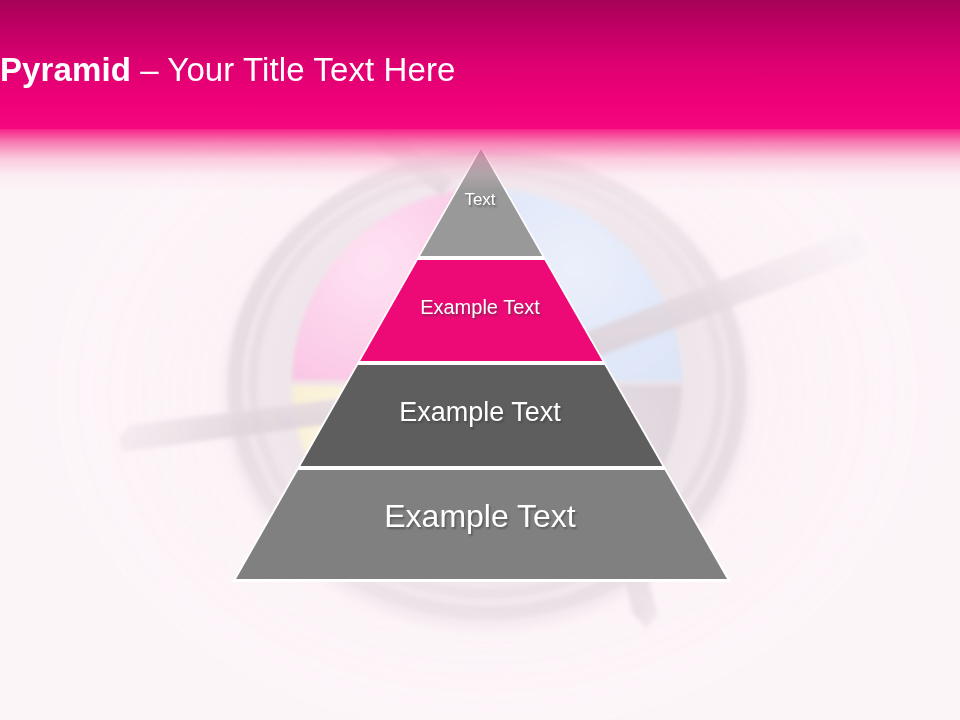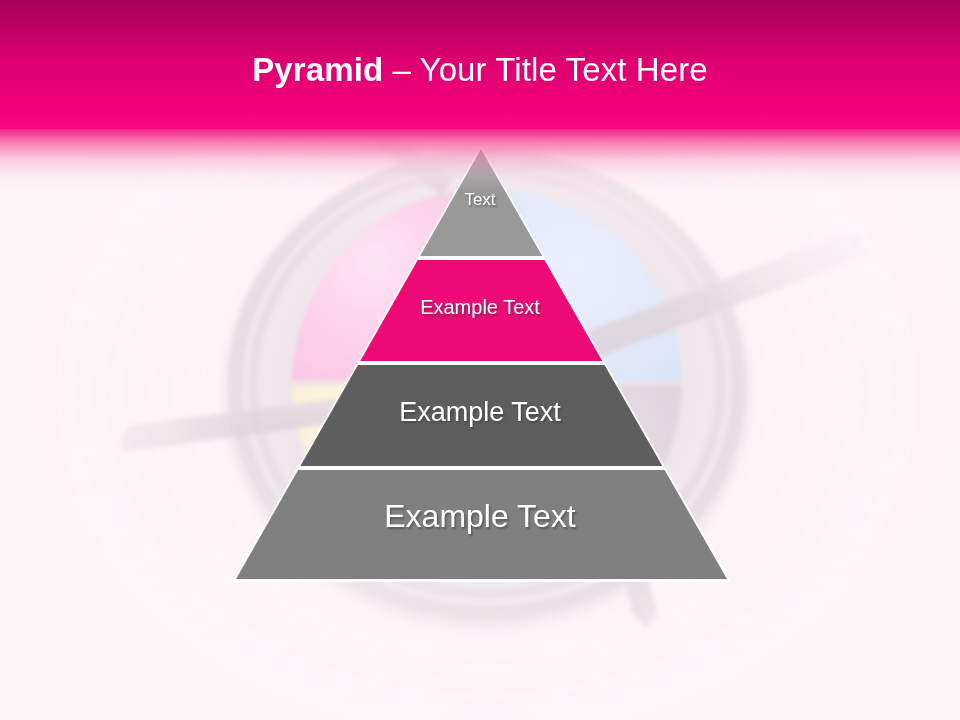--- a/index.html
+++ b/index.html
@@ -63,21 +63,21 @@
         rgba(251,205,224,0.22) 74%,
         rgba(253,240,247,0.0) 100%);
     z-index: 5;
     pointer-events: none;
   }
 
   .slide-title {
     position: absolute;
     left: 0; top: 50px;
     width: 960px;
-    text-align: center;
+    text-align: left;
     color: #ffffff;
     font-size: 33px;
     line-height: 40px;
     font-weight: 400;
     letter-spacing: 0.1px;
     z-index: 6;
     white-space: nowrap;
   }
   .slide-title .t-strong { font-weight: 700; }
 

